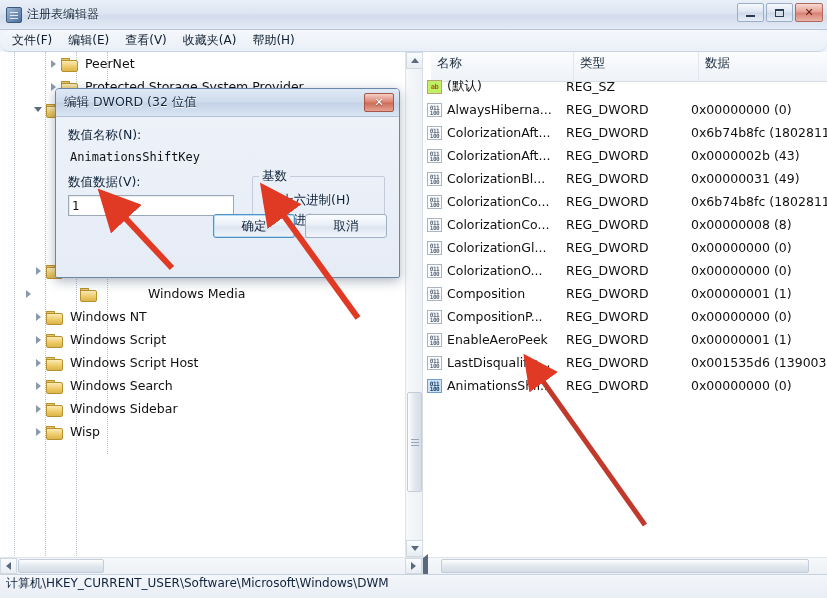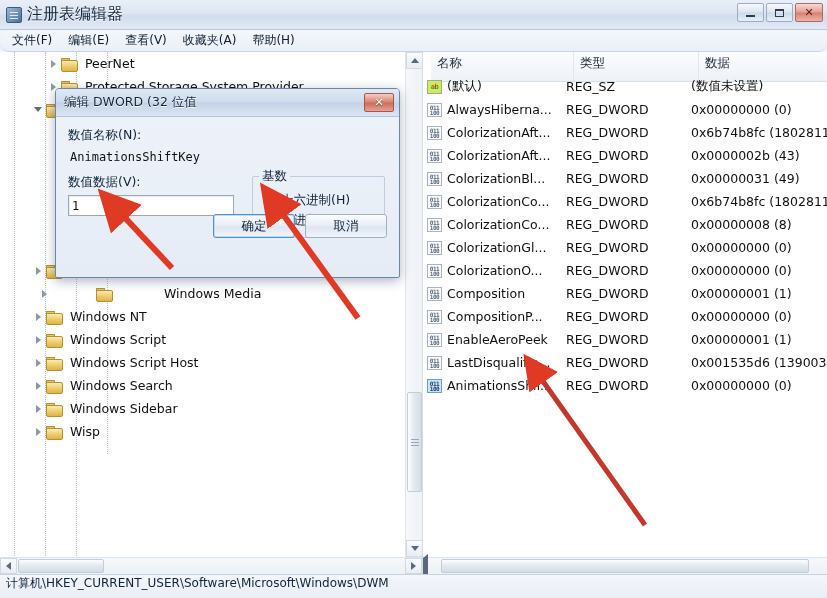--- a/index.html
+++ b/index.html
@@ -35,21 +35,21 @@
     border: 1px solid #3b5a80;
     border-radius: 2px;
   }
   .title-icon::after {
     content: ""; position: absolute; left: 3px; top: 3px;
     width: 8px; height: 8px;
     background: repeating-linear-gradient(0deg,#fff 0 1px,transparent 1px 3px);
     opacity: .8;
   }
   .title-text {
-    font-size: 16px; color: #12263f;
+    font-size: 12px; color: #12263f;
     text-shadow: 0 1px 0 #fff;
   }
   .win-buttons { position: absolute; right: 4px; top: 3px; display: flex; gap: 2px; }
   .win-btn {
     width: 27px; height: 19px;
     border: 1px solid #9aaec6;
     border-radius: 2px;
     background: linear-gradient(to bottom,#f6f9fd,#dde6f1 48%,#cdd9e8 52%,#e7eef7);
     display: flex; align-items: center; justify-content: center;
     font-size: 10px; color: #2a3b52;
@@ -419,21 +419,21 @@
             <span class="folder"></span>
             <span class="tree-label">Windows Error Reporting</span>
           </div>
           <div class="tree-row" style="padding-left: 30px;">
             <span class="expander">
               <i class="tri"></i>
             </span>
             <span class="folder"></span>
             <span class="tree-label">Windows Mail</span>
           </div>
-          <div class="tree-row" style="padding-left: 36px; gap: 44px;">
+          <div class="tree-row" style="padding-left: 20px; gap: 44px;">
             <span class="expander">
               <i class="tri"></i>
             </span>
             <span class="folder"></span>
             <span class="tree-label">Windows Media</span>
           </div>
           <div class="tree-row" style="padding-left: 30px;">
             <span class="expander">
               <i class="tri"></i>
             </span>
@@ -504,21 +504,20 @@
         <div class="col-h col-type">类型</div>
         <div class="col-h col-data">数据</div>
       </div>
       <div class="list-rows" id="list-rows">
           <div class="list-row">
             <div class="cell cell-name">
               <span class="vicon">ab</span>
               <span>(默认)</span>
             </div>
             <div class="cell cell-type">REG_SZ</div>
-            <div class="cell cell-data">(数值未设置)</div>
           </div>
           <div class="list-row">
             <div class="cell cell-name">
               <span class="vicon dword">
                 <span>011</span>
                 <span>100</span>
               </span>
               <span>AlwaysHiberna...</span>
             </div>
             <div class="cell cell-type">REG_DWORD</div>

